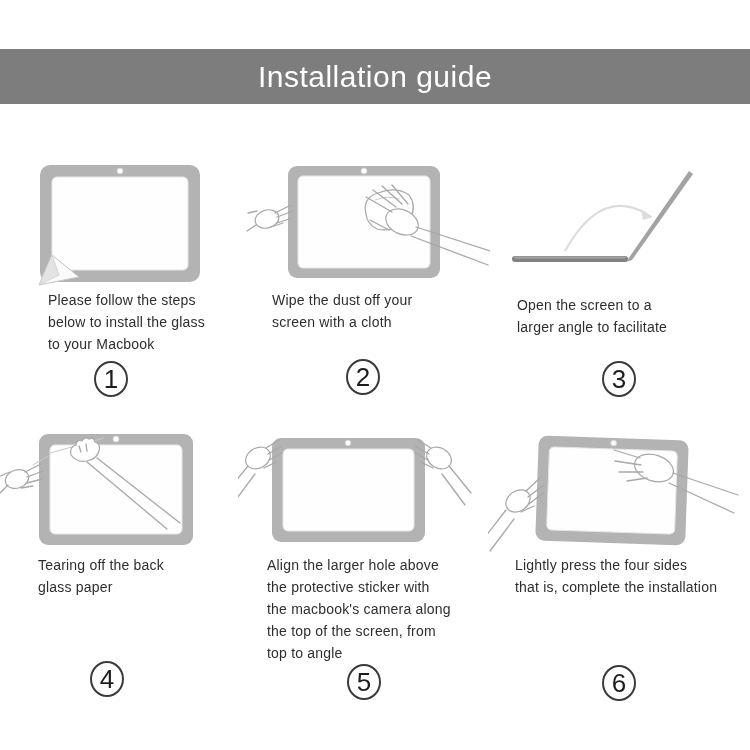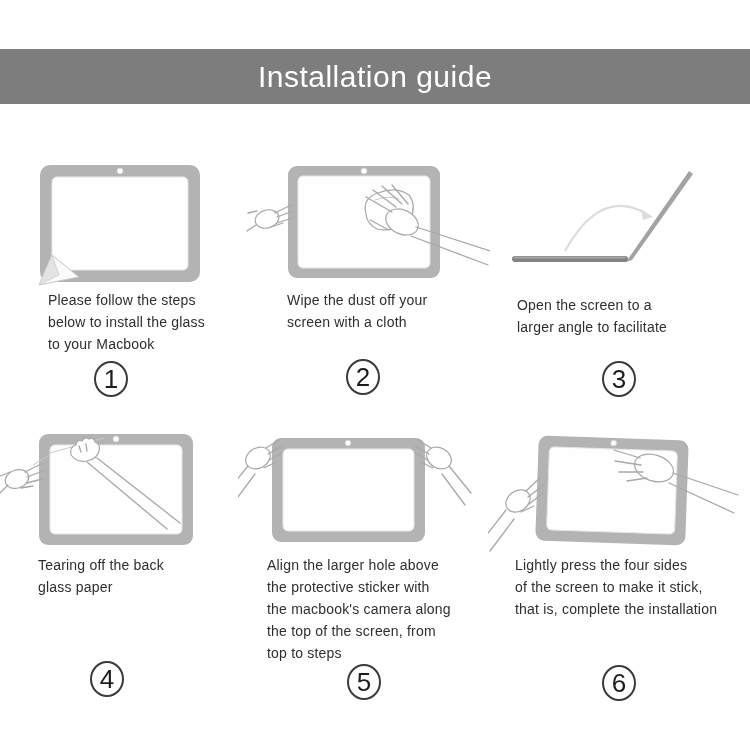--- a/index.html
+++ b/index.html
@@ -113,42 +113,41 @@
   <ellipse class="fillw" cx="166" cy="43" rx="20" ry="13" transform="rotate(18 166 43)"></ellipse>
   <path class="ln" d="M152 33 L126 25 M153 40 L127 36 M155 47 L131 47 M159 53 L139 56"></path>
   <path class="ln" d="M185 48 L250 70 M181 58 L246 88"></path>
 </svg>
 
 <div class="caption" style="left:48px; top:289px;">
   <div>Please follow the steps</div>
   <div>below to install the glass</div>
   <div>to your Macbook</div>
 </div>
-<div class="caption" style="left:287px; top:289px;">
+<div class="caption" style="left:272px; top:289px;">
   <div>Wipe the dust off your</div>
   <div>screen with a cloth</div>
 </div>
 <div class="caption" style="left:517px; top:294px;">
   <div>Open the screen to a</div>
   <div>larger angle to facilitate</div>
 </div>
 <div class="caption" style="left:38px; top:554px;">
   <div>Tearing off the back</div>
   <div>glass paper</div>
 </div>
 <div class="caption" style="left:267px; top:554px;">
   <div>Align the larger hole above</div>
   <div>the protective sticker with</div>
   <div>the macbook's camera along</div>
   <div>the top of the screen, from</div>
-  <div>top to steps</div>
+  <div>top to angle</div>
 </div>
 <div class="caption" style="left:515px; top:554px;">
   <div>Lightly press the four sides</div>
-  <div>of the screen to make it stick,</div>
   <div>that is, complete the installation</div>
 </div>
 
 <div class="num" style="left:94px; top:361px;">
   <span>1</span>
 </div>
 <div class="num" style="left:346px; top:359px;">
   <span>2</span>
 </div>
 <div class="num" style="left:602px; top:361px;">

